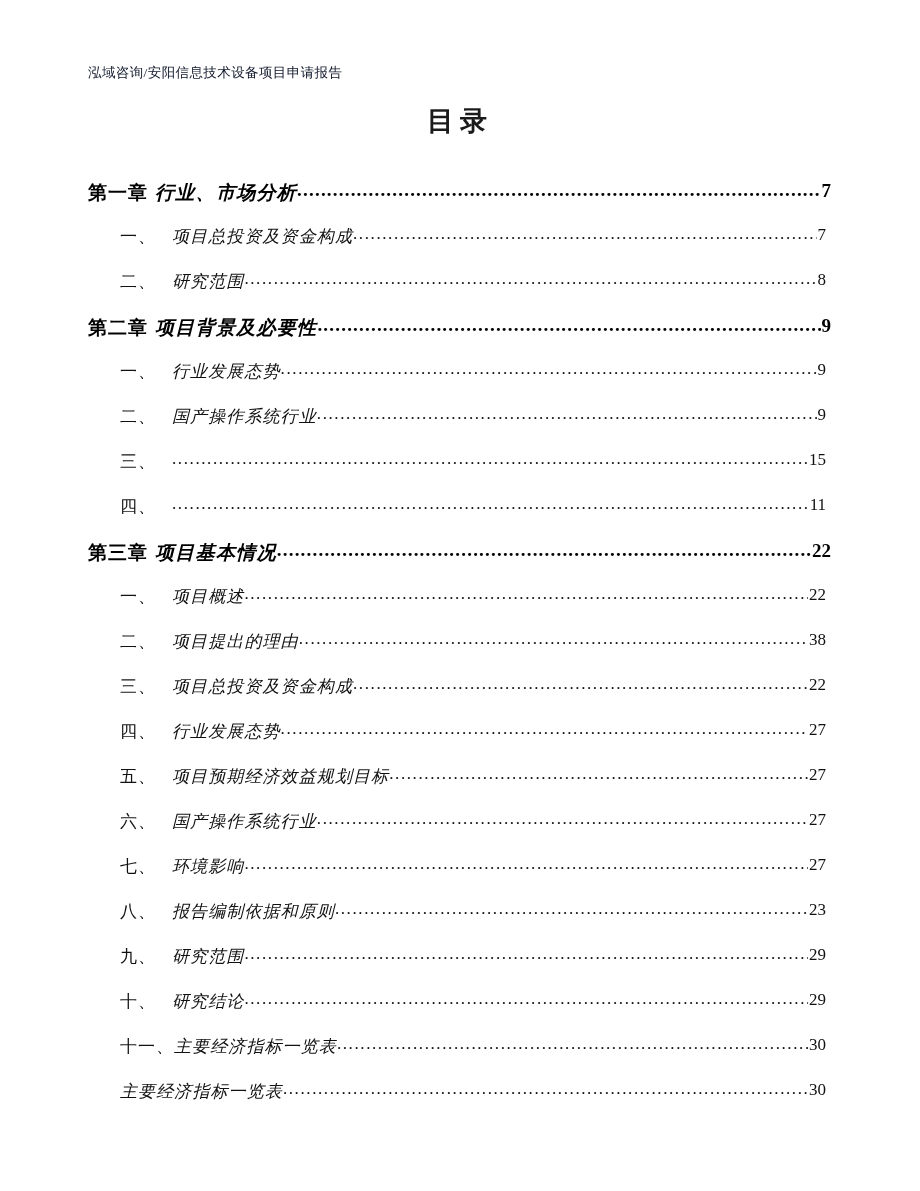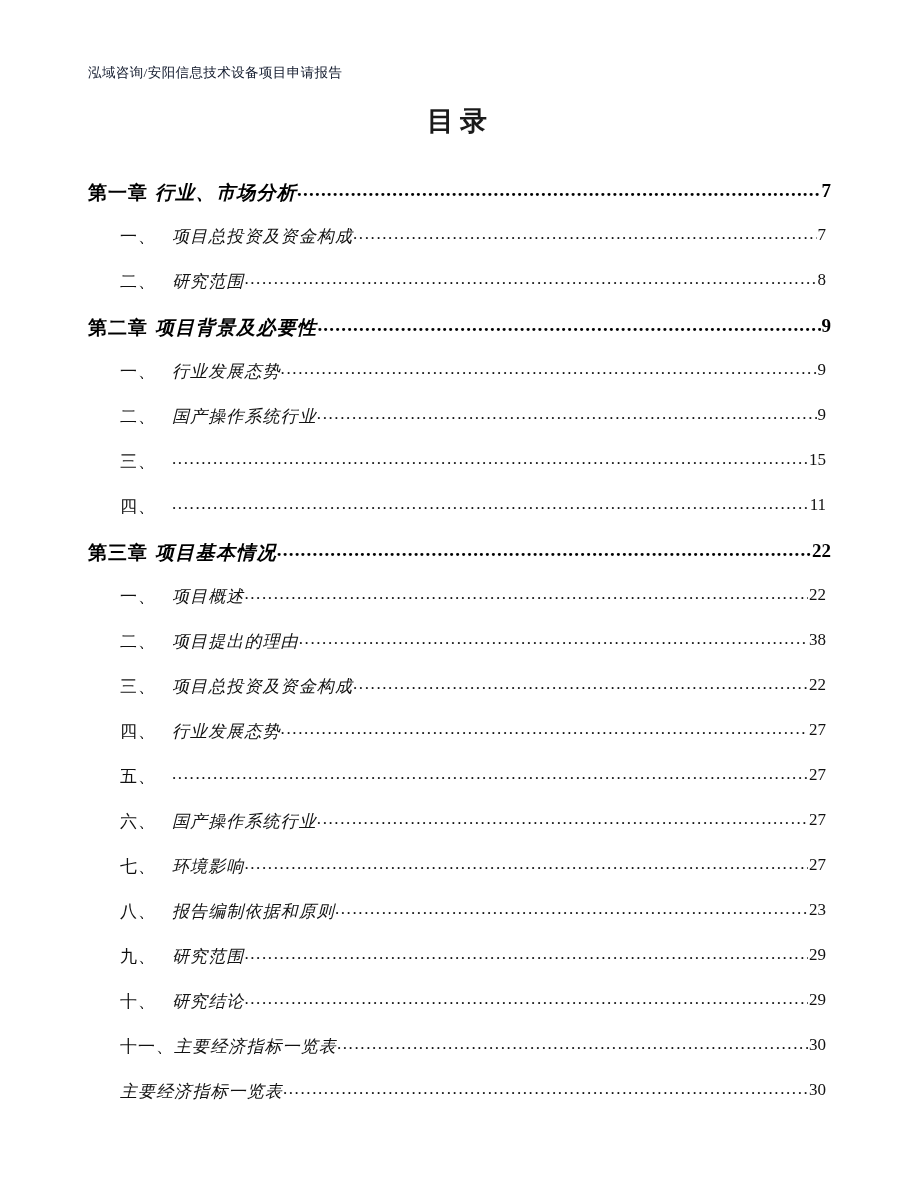--- a/index.html
+++ b/index.html
@@ -208,20 +208,21 @@
       <span class="page">22</span>
     </div>
     <div class="toc-row level-2">
       <span class="num">四、</span>
       <span class="label">行业发展态势</span>
       <span class="lead"></span>
       <span class="page">27</span>
     </div>
     <div class="toc-row level-2">
       <span class="num">五、</span>
+      <span class="label">项目预期经济效益规划目标</span>
       <span class="lead"></span>
       <span class="page">27</span>
     </div>
     <div class="toc-row level-2">
       <span class="num">六、</span>
       <span class="label">国产操作系统行业</span>
       <span class="lead"></span>
       <span class="page">27</span>
     </div>
     <div class="toc-row level-2">

